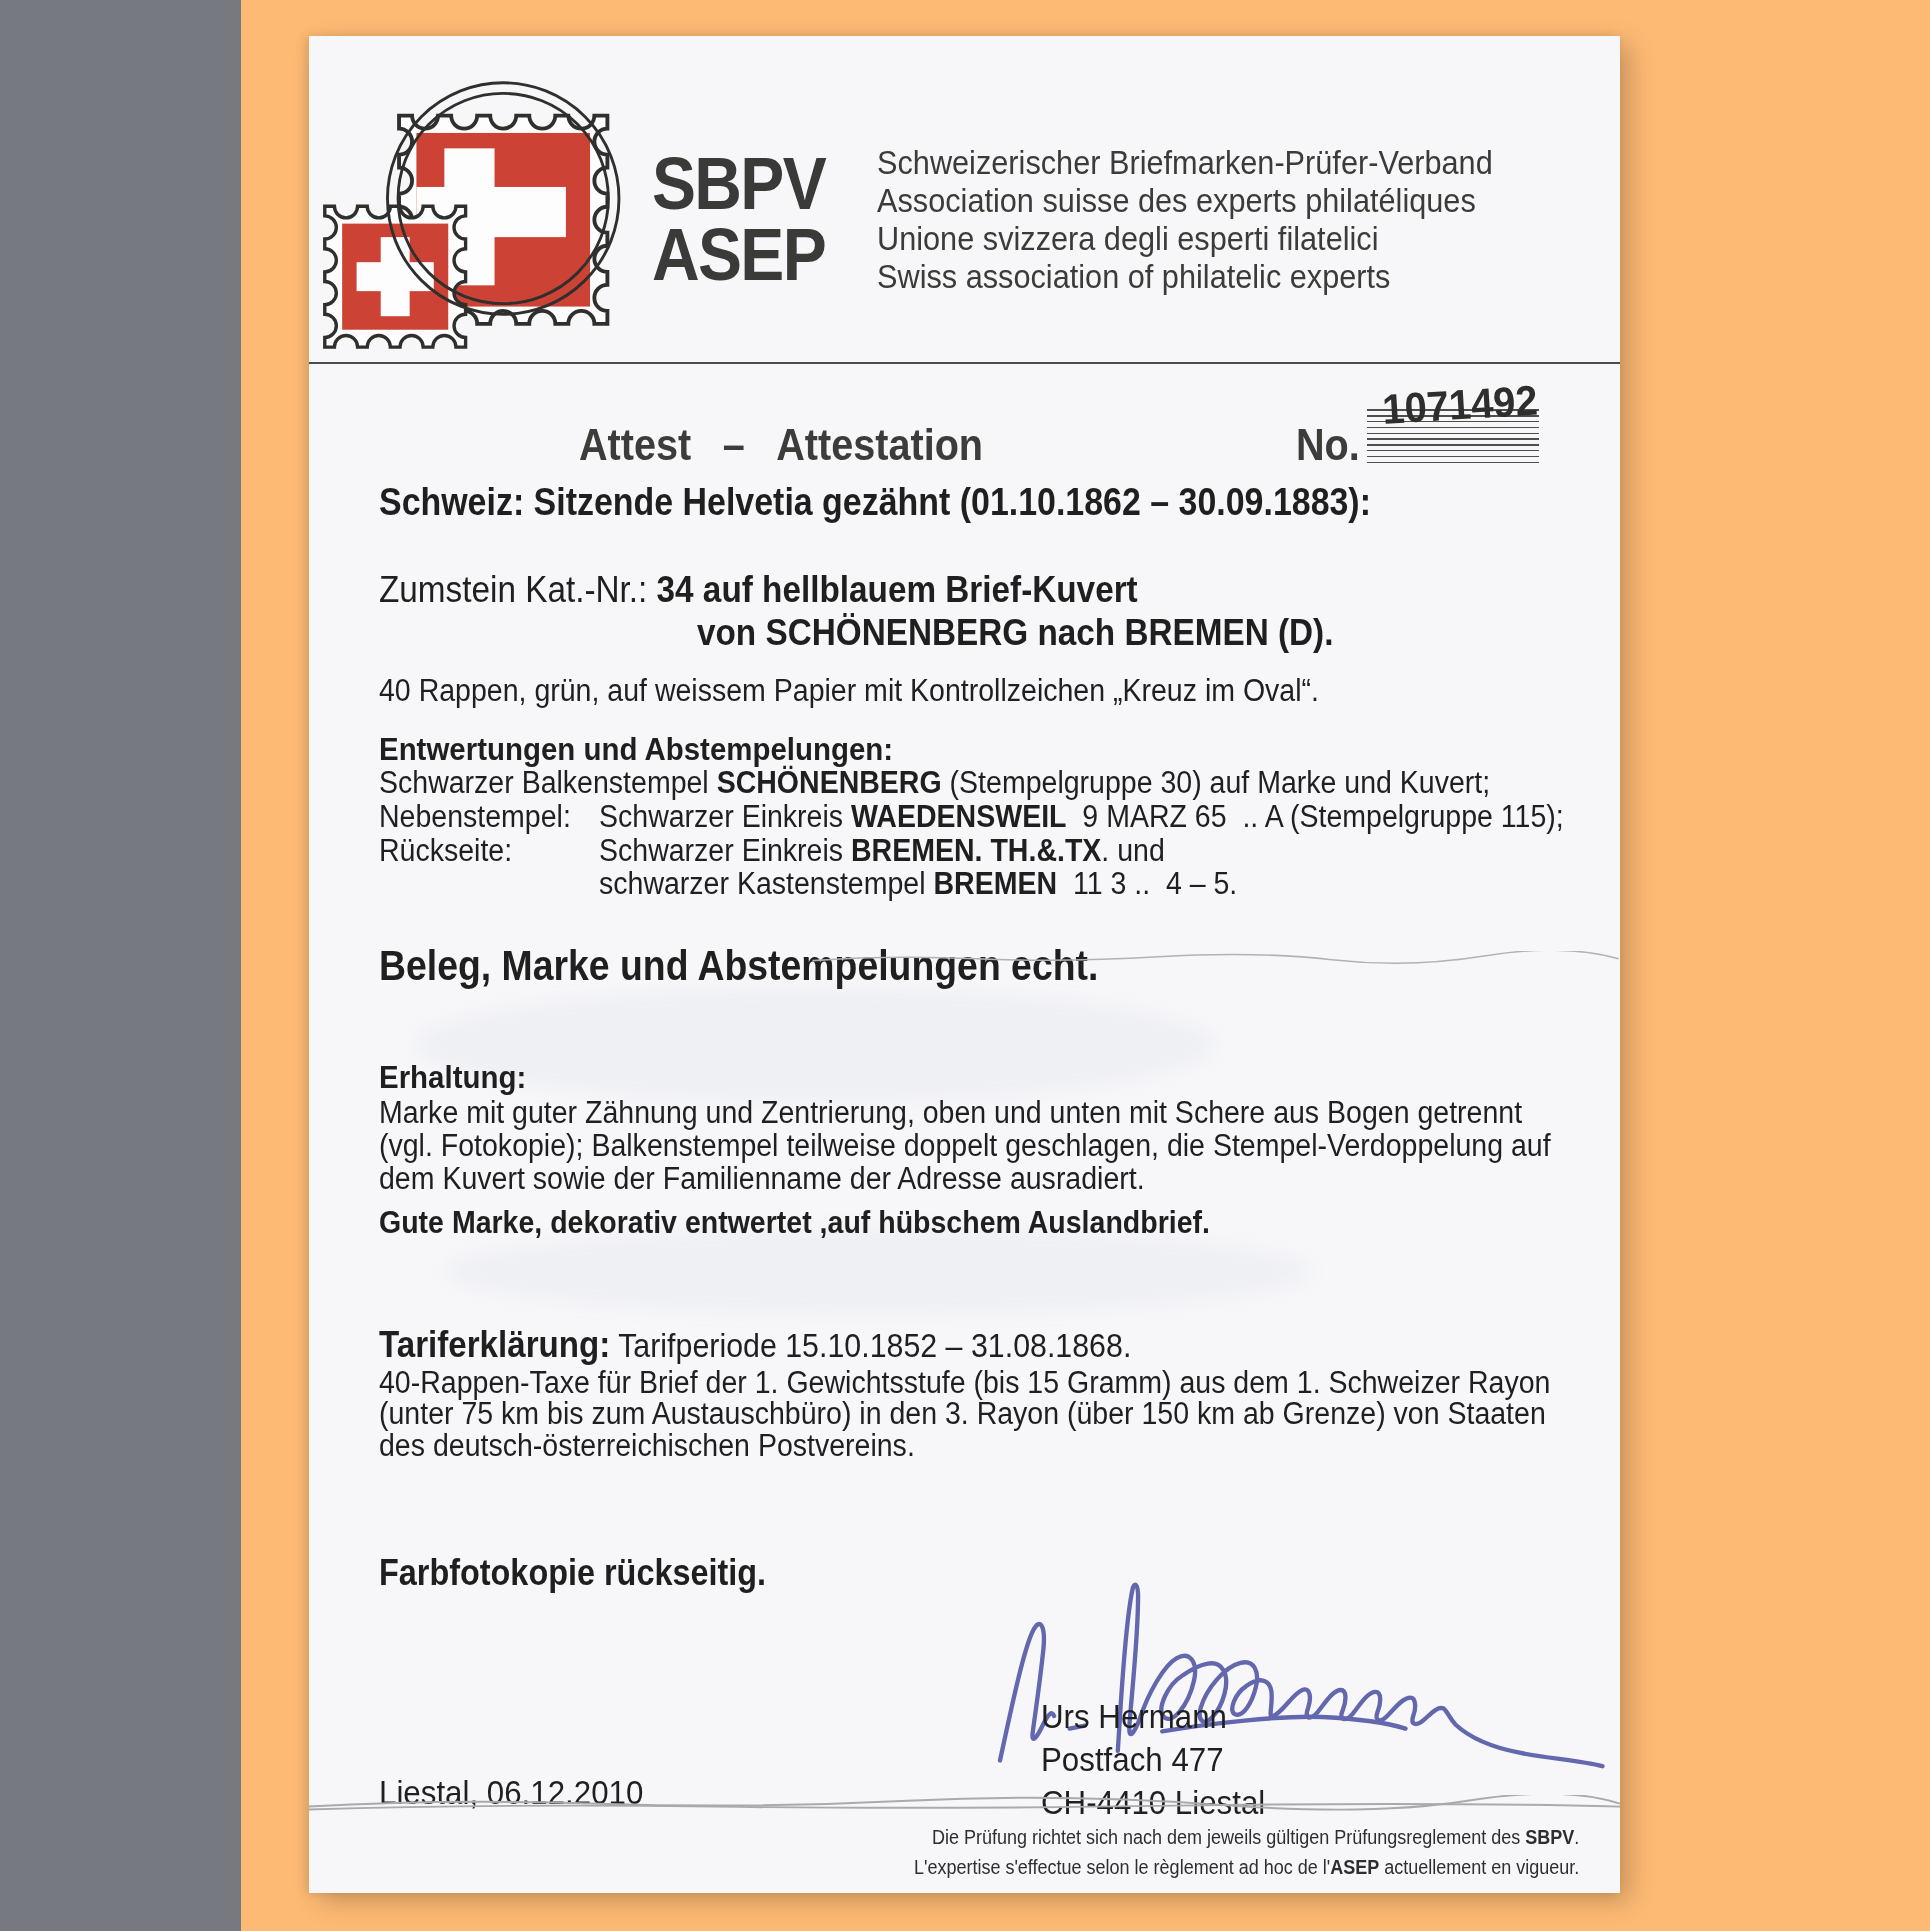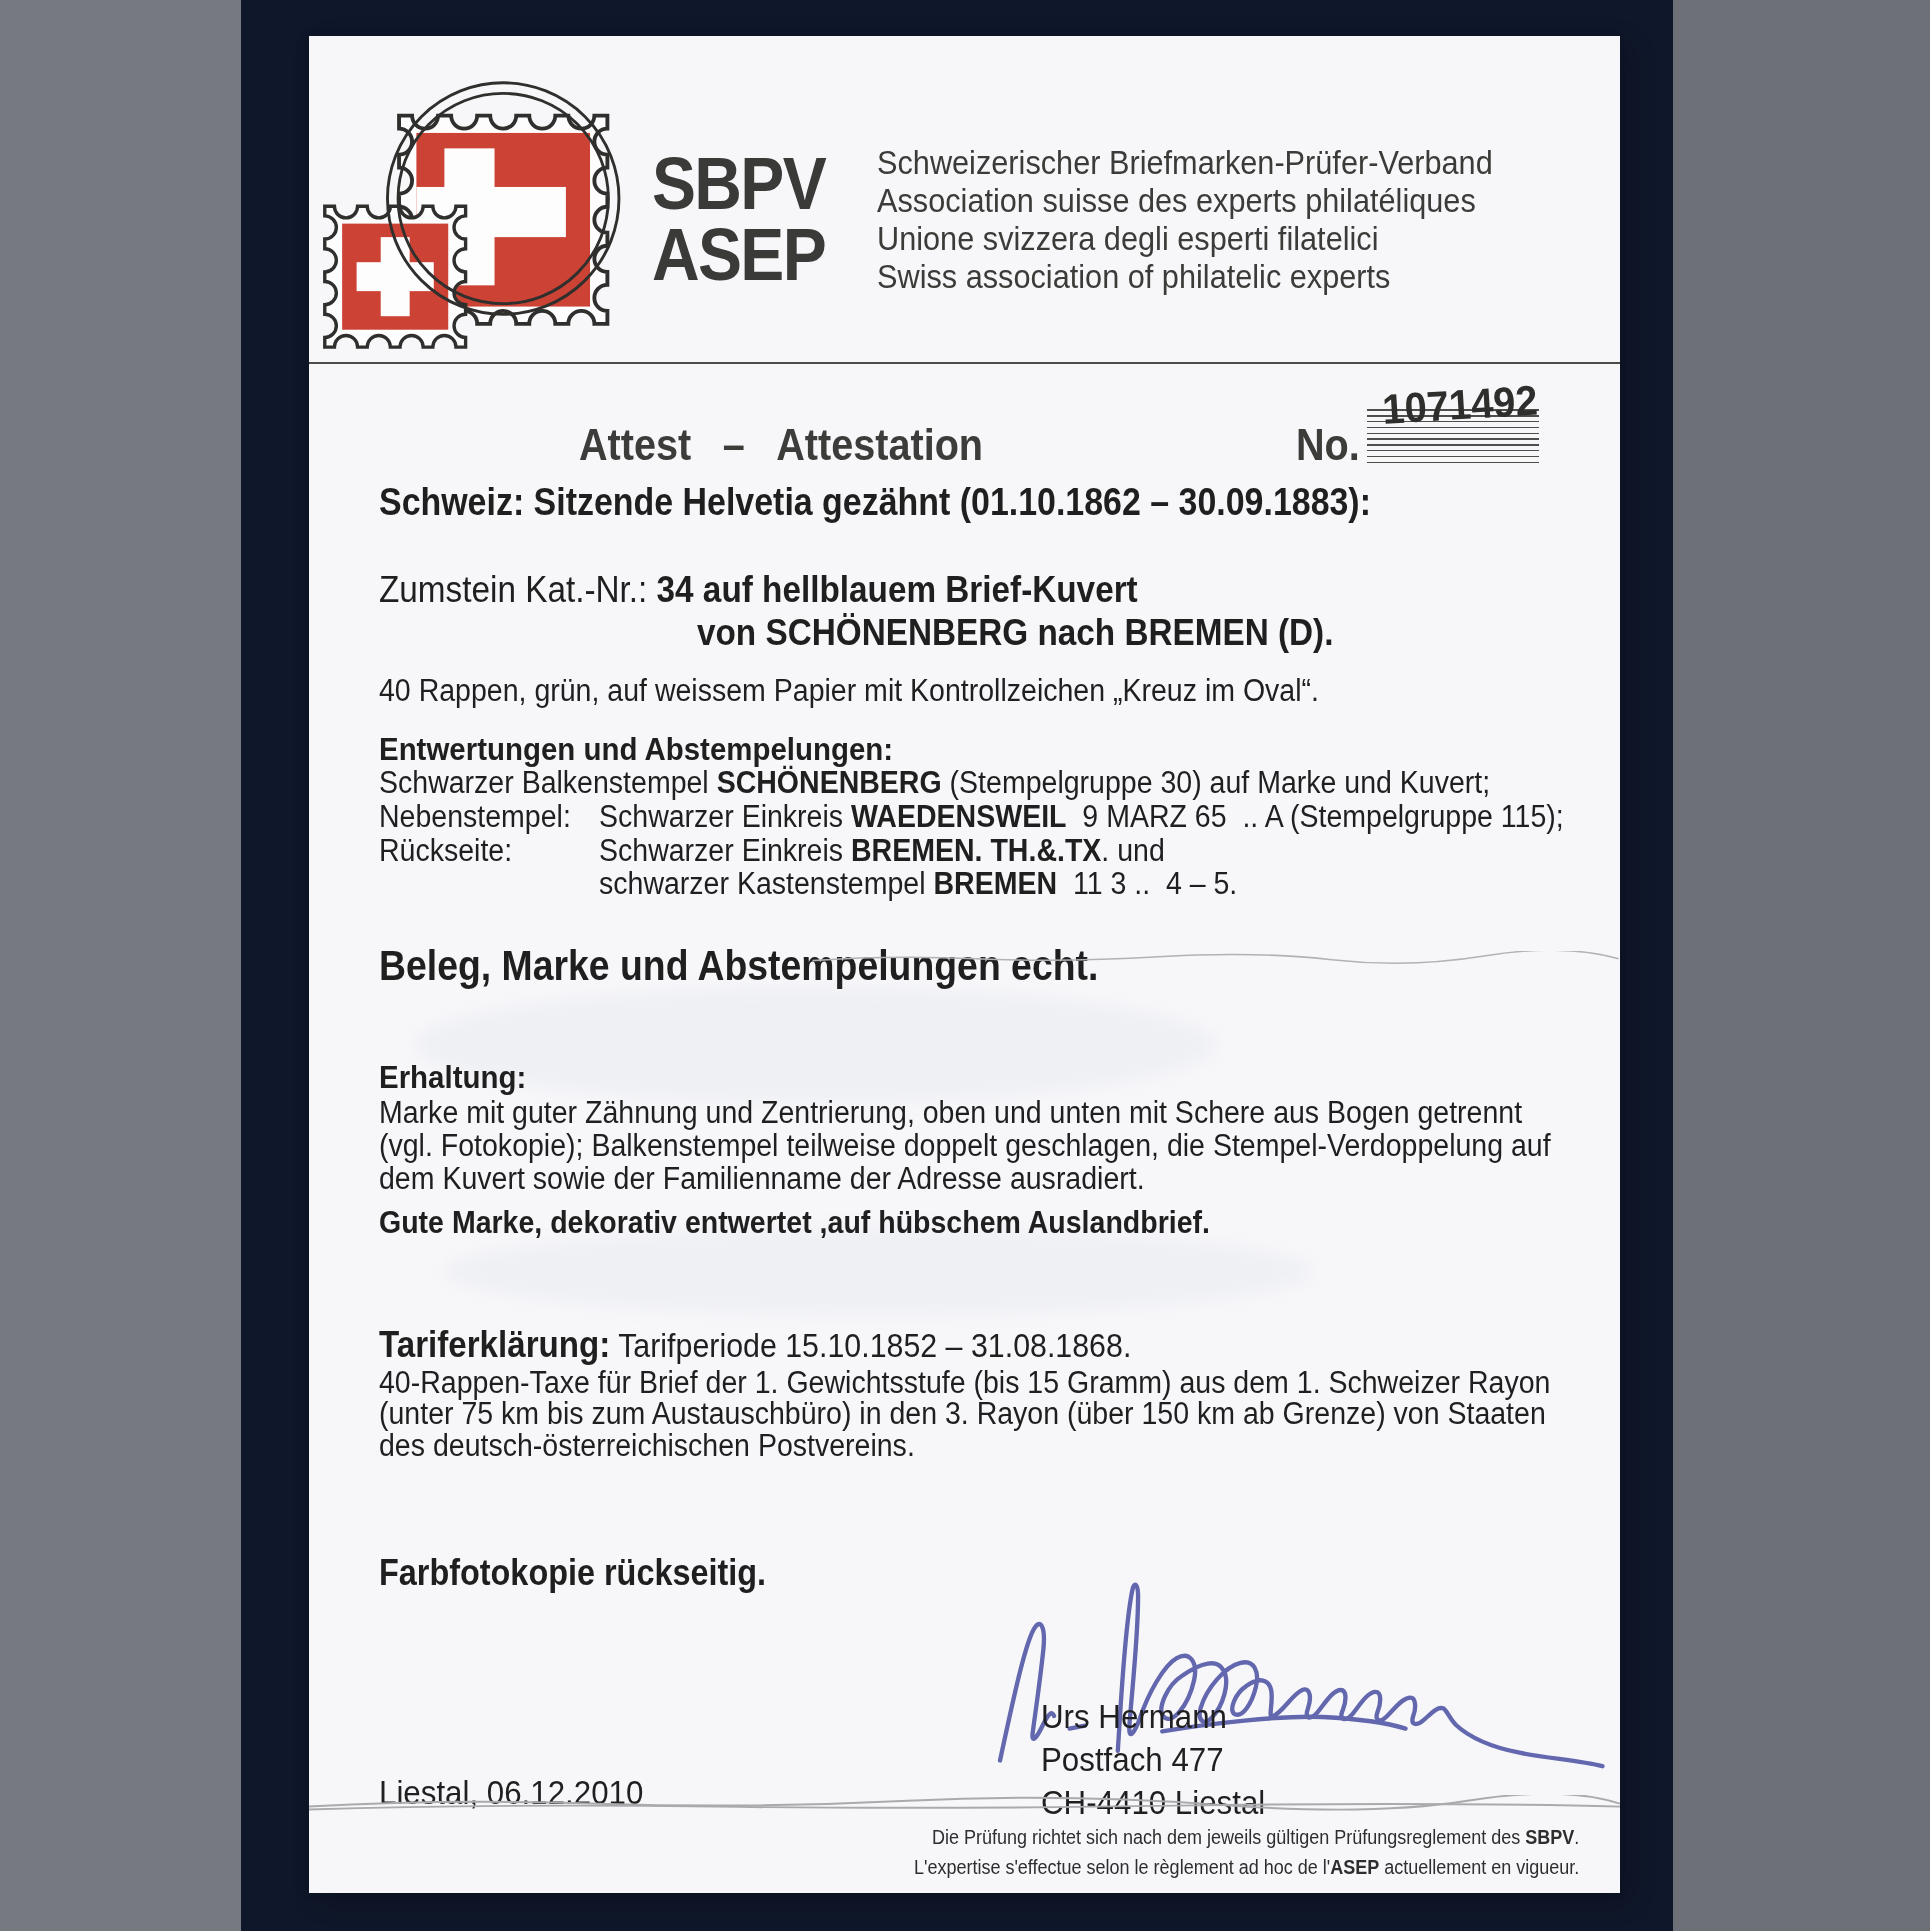--- a/index.html
+++ b/index.html
@@ -1,16 +1,16 @@
 <!DOCTYPE html>
 <html><head>
 <meta charset="utf-8">
 <style>
   html,body{margin:0;padding:0;background:#6e7077;}
-  .stage{position:relative;width:1673px;height:1931px;background:#0f172a;overflow:hidden;
+  .stage{position:relative;width:1930px;height:1931px;background:#fdba74;overflow:hidden;
          font-family:"Liberation Sans","DejaVu Sans",sans-serif;}
   .scan-band{position:absolute;left:0;top:0;width:241px;height:1931px;background:#777981;}
   .paper{position:absolute;left:309px;top:36px;width:1311px;height:1857px;background:#f7f7fa;
          box-shadow:9.7px 7.7px 25px rgba(0,0,0,.22),-3.9px 0 9.7px rgba(0,0,0,.10);overflow:hidden;color:#1f1f1f;}
   .t{position:absolute;line-height:1.12;white-space:nowrap;transform-origin:0 0;}
   .cx92{transform:scaleX(.92);} .cx90{transform:scaleX(.90);}
   .cx87{transform:scaleX(.87);} .cx89{transform:scaleX(.89);}
   .b{font-weight:700;}
   .body32{font-size:31px;}
   .hdr-abbr{font-size:75px;font-weight:800;line-height:71px;letter-spacing:-1.9px;color:#3a3a38;transform:scaleX(.88);}

